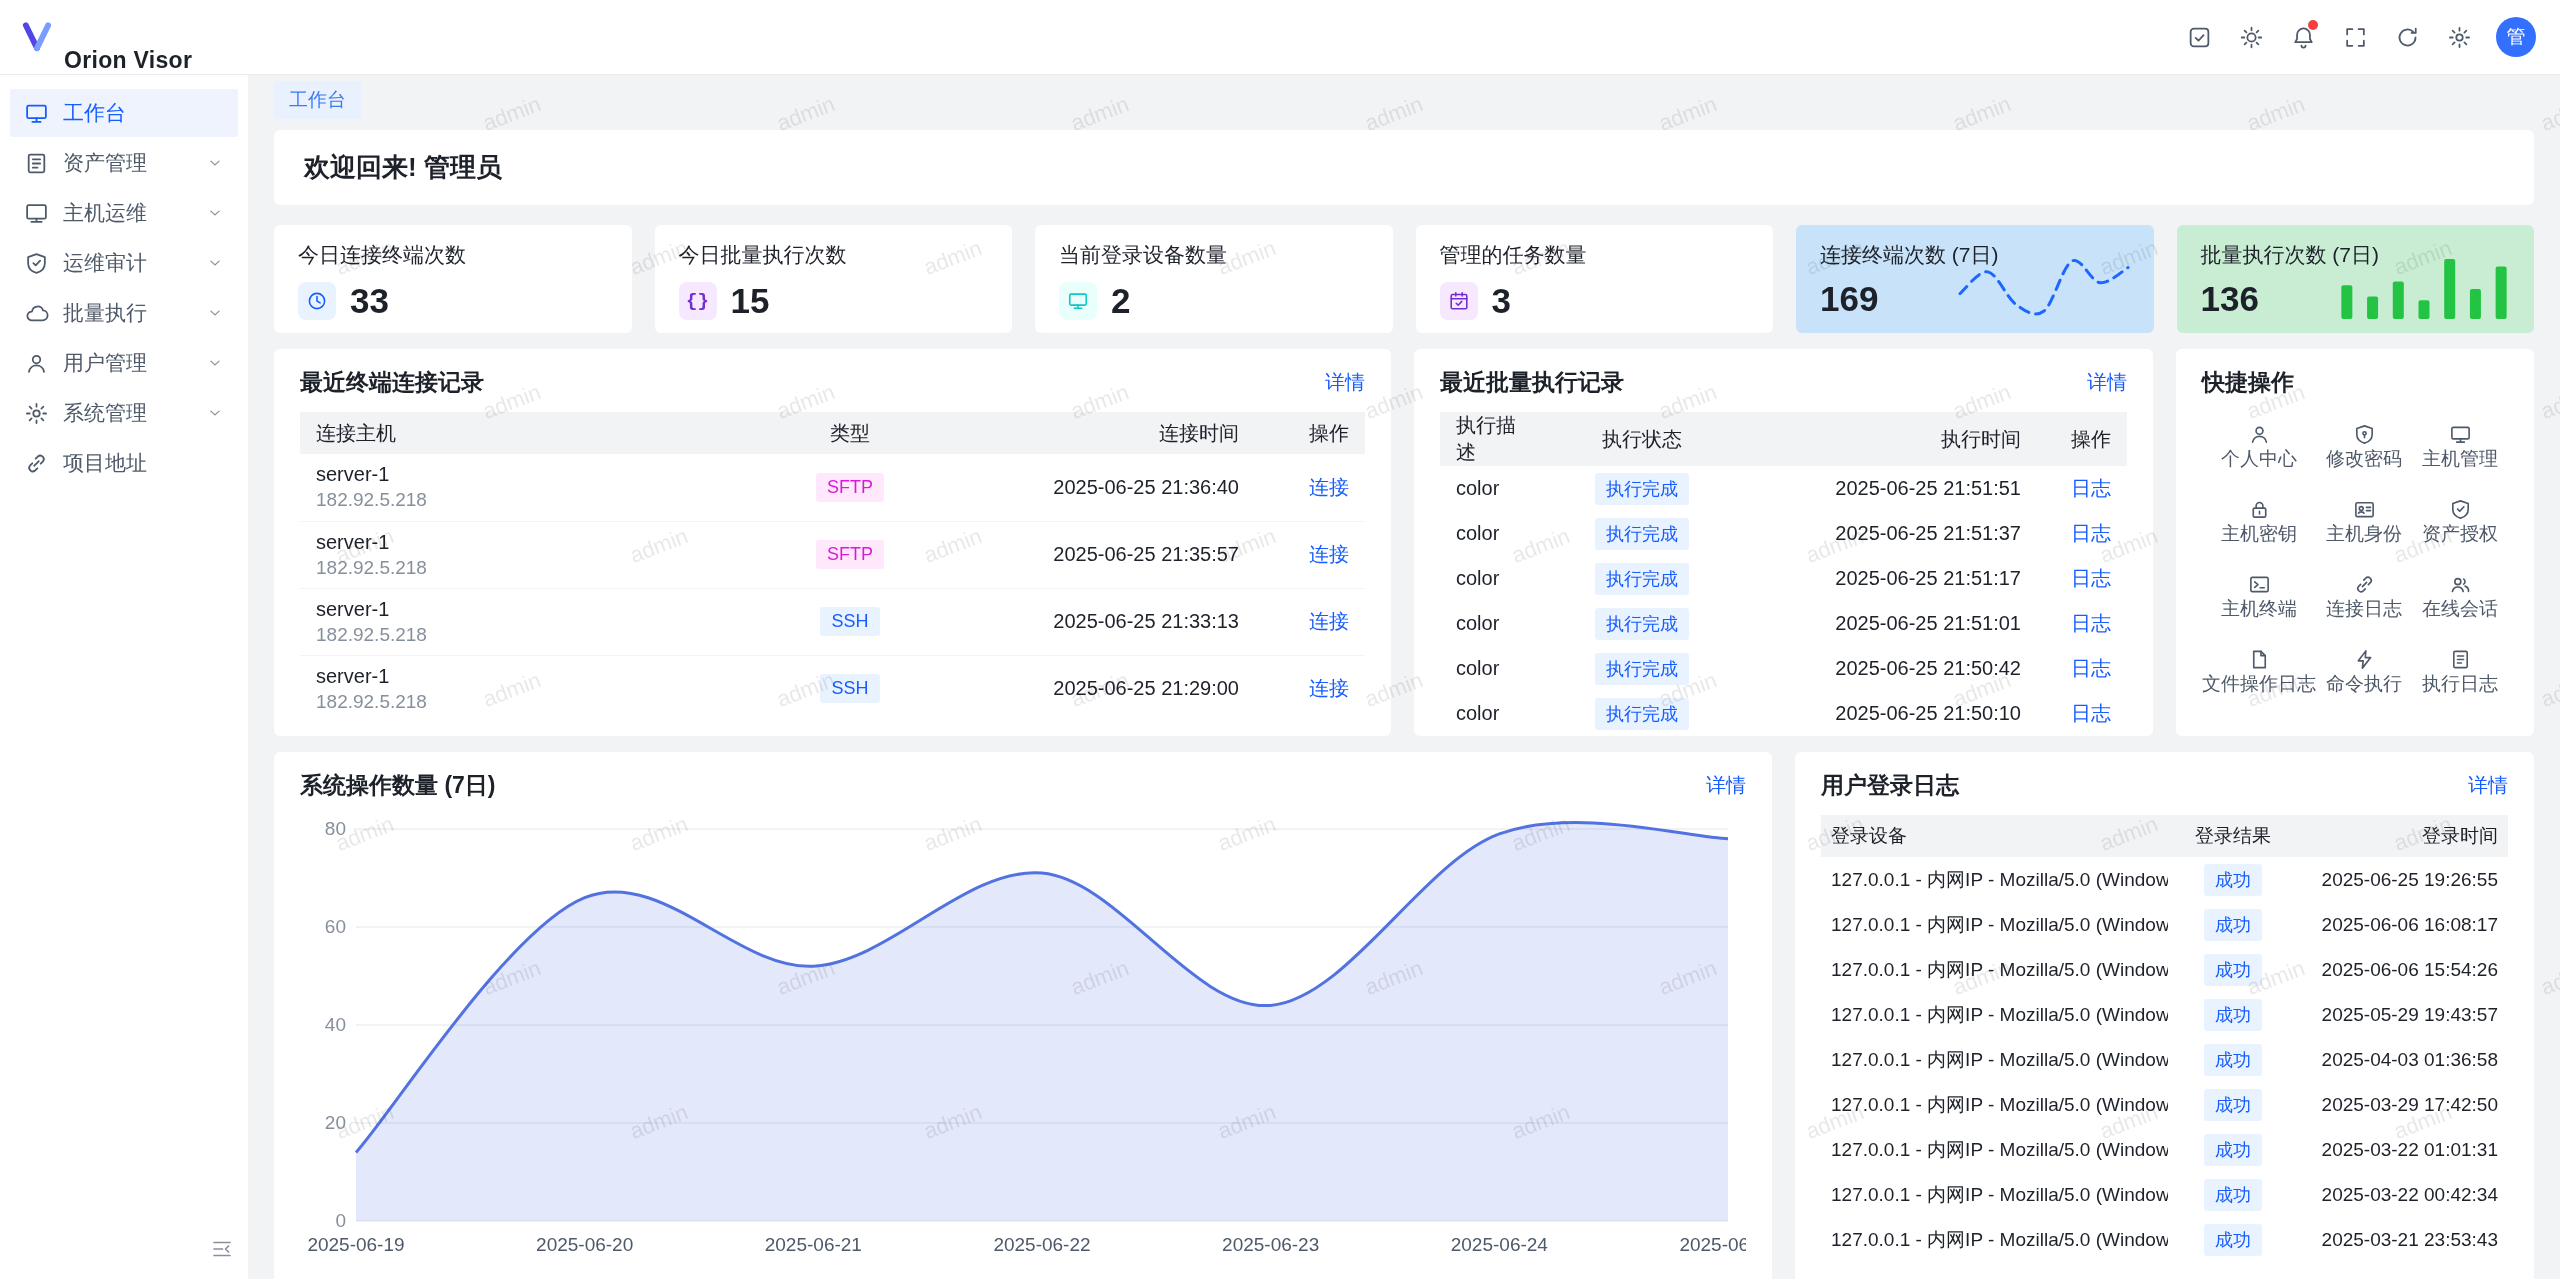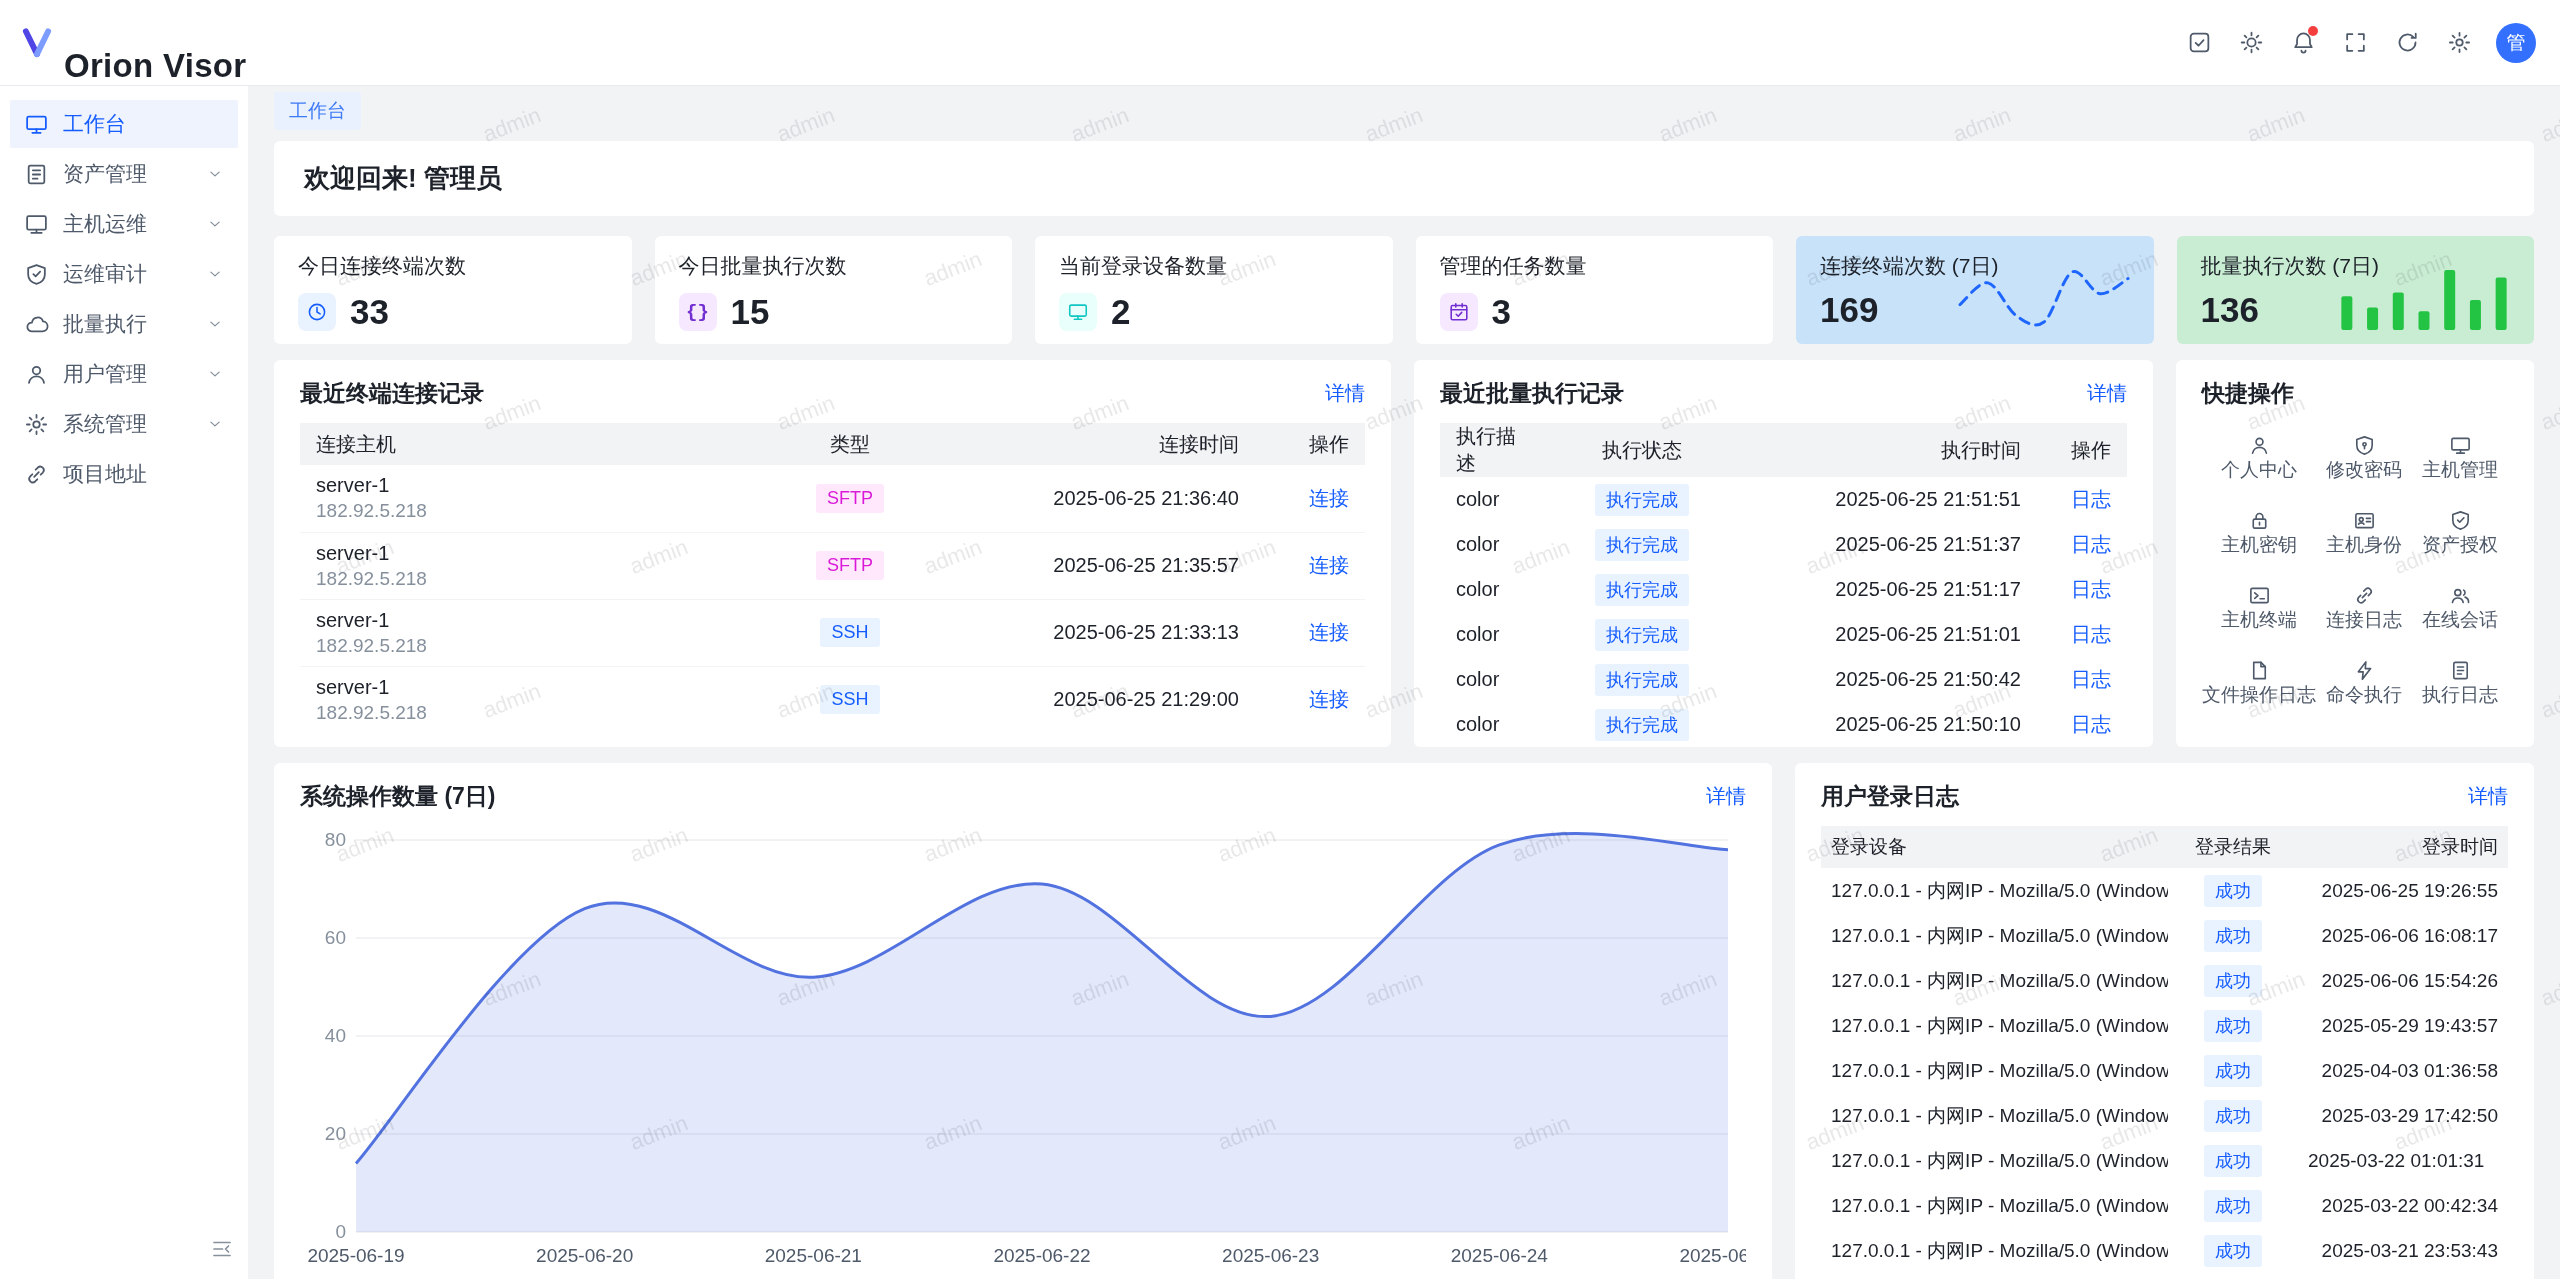--- a/index.html
+++ b/index.html
@@ -4,21 +4,21 @@
 <style>
   * { margin:0; padding:0; box-sizing:border-box; }
   html,body { width:2560px; height:1279px; }
   body { font-family:"Liberation Sans","DejaVu Sans",sans-serif; color:#1d2129; background:#f2f3f5; overflow:hidden; }
   .app { width:2560px; height:1279px; display:flex; flex-direction:column; }
 
   
   .header { flex:0 0 62px; background:#fff; display:flex; align-items:center; justify-content:space-between; padding:0 24px 0 20px; border-bottom:1px solid #e8eaee; position:relative; z-index:60; }
   .brand { display:flex; align-items:center; gap:10px; }
   .logo svg { width:34px; height:34px; display:block; }
-  .brand-name { font-size:33px; font-weight:600; letter-spacing:.3px;margin-top:47px; }
+  .brand-name { font-size:23px; font-weight:600; letter-spacing:.3px;margin-top:47px; }
   .header-actions { display:flex; align-items:center; gap:6px; }
   .hbtn { width:46px; height:46px; display:flex; align-items:center; justify-content:center; color:#4e5969; position:relative; border-radius:50%; cursor:pointer; }
   .hbtn svg { width:25px; height:25px; }
   .badge-dot { position:absolute; top:6px; right:8px; width:10px; height:10px; border-radius:50%; background:#f53f3f; }
   .avatar { width:40px; height:40px; border-radius:50%; background:#3370ff; color:#fff; font-size:19px; display:flex; align-items:center; justify-content:center; margin-left:8px; cursor:pointer; }
 
   .body-row { flex:1; display:flex; min-height:0; }
 
   
   .sidebar { flex:0 0 248px; background:#fff; padding:14px 10px; position:relative; z-index:10; }
@@ -733,21 +733,21 @@
                     <div class="dev-cell">127.0.0.1 - 内网IP - Mozilla/5.0 (Windows NT 10.0; Win64;...</div>
                   </td>
                   <td style="text-align:center"><span class="tag-mini tag-blue">成功</span></td>
                   <td style="text-align:right">2025-03-29 17:42:50</td>
                 </tr>
                 <tr>
                   <td style="text-align:left">
                     <div class="dev-cell">127.0.0.1 - 内网IP - Mozilla/5.0 (Windows NT 10.0; Win64;...</div>
                   </td>
                   <td style="text-align:center"><span class="tag-mini tag-blue">成功</span></td>
-                  <td style="text-align:left">2025-03-22 01:01:31</td>
+                  <td style="text-align:right">2025-03-22 01:01:31</td>
                 </tr>
                 <tr>
                   <td style="text-align:left">
                     <div class="dev-cell">127.0.0.1 - 内网IP - Mozilla/5.0 (Windows NT 10.0; Win64;...</div>
                   </td>
                   <td style="text-align:center"><span class="tag-mini tag-blue">成功</span></td>
                   <td style="text-align:right">2025-03-22 00:42:34</td>
                 </tr>
                 <tr>
                   <td style="text-align:left">

